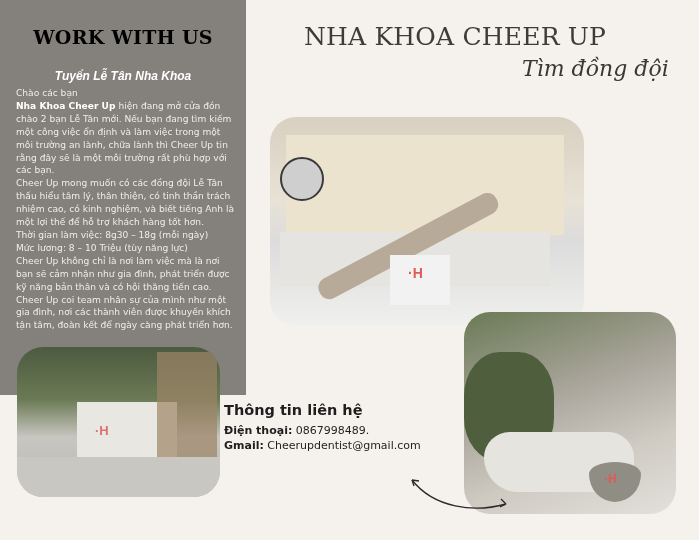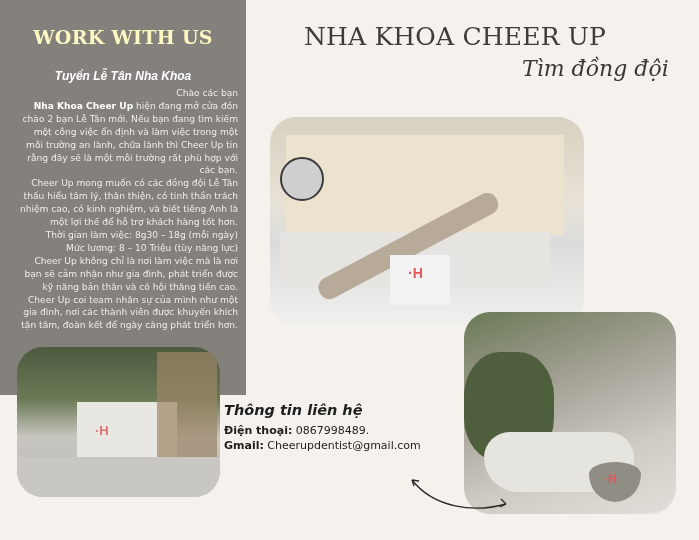--- a/index.html
+++ b/index.html
@@ -1,31 +1,31 @@
 <!DOCTYPE html>
 <html><head>
 <meta charset="utf-8">
 <style>
   html, body { margin:0; padding:0; }
   body { width:699px; height:540px; position:relative; overflow:hidden; background:#f5f2ee; font-family:"Liberation Sans", sans-serif; }
   .panel { position:absolute; left:0; top:0; width:246px; height:395px; background:#84817c; }
-  .panel-title { position:absolute; left:0; width:246px; top:26px; text-align:center; font-family:"DejaVu Serif", serif; font-weight:bold; font-size:19px; color:#fef9c3; letter-spacing:0.3px; }
+  .panel-title { position:absolute; left:0; width:246px; top:26px; text-align:center; font-family:"DejaVu Serif", serif; font-weight:bold; font-size:19px; color:#000000; letter-spacing:0.3px; }
   .panel-sub { position:absolute; left:0; width:246px; top:69px; text-align:center; font-style:italic; font-weight:bold; font-size:12px; color:#ffffff; font-family:Liberation Sans, sans-serif; }
   .panel-body { position:absolute; left:16px; top:87px; width:222px; font-size:9.1px; line-height:12.9px; color:#f0ede8; font-family:"DejaVu Sans", sans-serif; }
-  .panel-body p { margin:0;text-align:right; }
+  .panel-body p { margin:0; }
   .panel-body b { color:#ffffff; }
   .brand { position:absolute; left:304px; top:22px; font-family:"DejaVu Serif", serif; font-size:25px; color:#3e3c3a; letter-spacing:0.2px; }
   .tagline { position:absolute; left:522px; top:56px; font-family:"DejaVu Serif", serif; font-style:italic; font-size:22px; color:#3a3836; }
   .photo { position:absolute; overflow:hidden; border-radius:26px; }
   .photo-clinic { left:270px; top:117px; width:314px; height:209px; background:linear-gradient(180deg,#d8d0c0 0%,#e8e2d6 40%,#dcdcdc 60%,#f0f0ee 100%); }
   .photo-garden { left:17px; top:347px; width:203px; height:150px; background:linear-gradient(180deg,#4c5a40 0%,#6b7a55 35%,#c8c6c0 60%,#b9b7b2 100%); }
   .photo-lounge { left:464px; top:312px; width:212px; height:202px; background:linear-gradient(160deg,#6a7a55 0%,#a8a49a 40%,#cfcbc3 70%,#e2e0db 100%); }
   .ph-shape { position:absolute; }
   .contact { position:absolute; left:224px; top:402px; width:250px; font-family:"DejaVu Sans", sans-serif; color:#1e1e1e; }
-  .contact-title { font-weight:bold; font-size:14.5px; margin-bottom:5px;font-style:italic; }
+  .contact-title { font-weight:bold; font-size:14.5px; margin-bottom:5px; }
   .contact-line { font-size:11px; line-height:15px; }
   .contact-line b { font-weight:bold; }
   .arrow { position:absolute; left:404px; top:468px; width:110px; height:50px; }
 </style>
 </head>
 <body>
 
 <div class="panel">
   <div class="panel-title">WORK WITH US</div>
   <div class="panel-sub">Tuyển Lễ Tân Nha Khoa</div>

